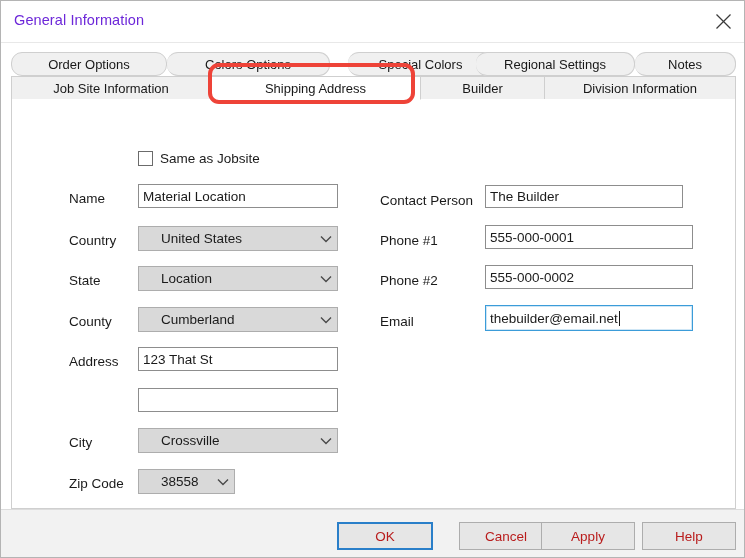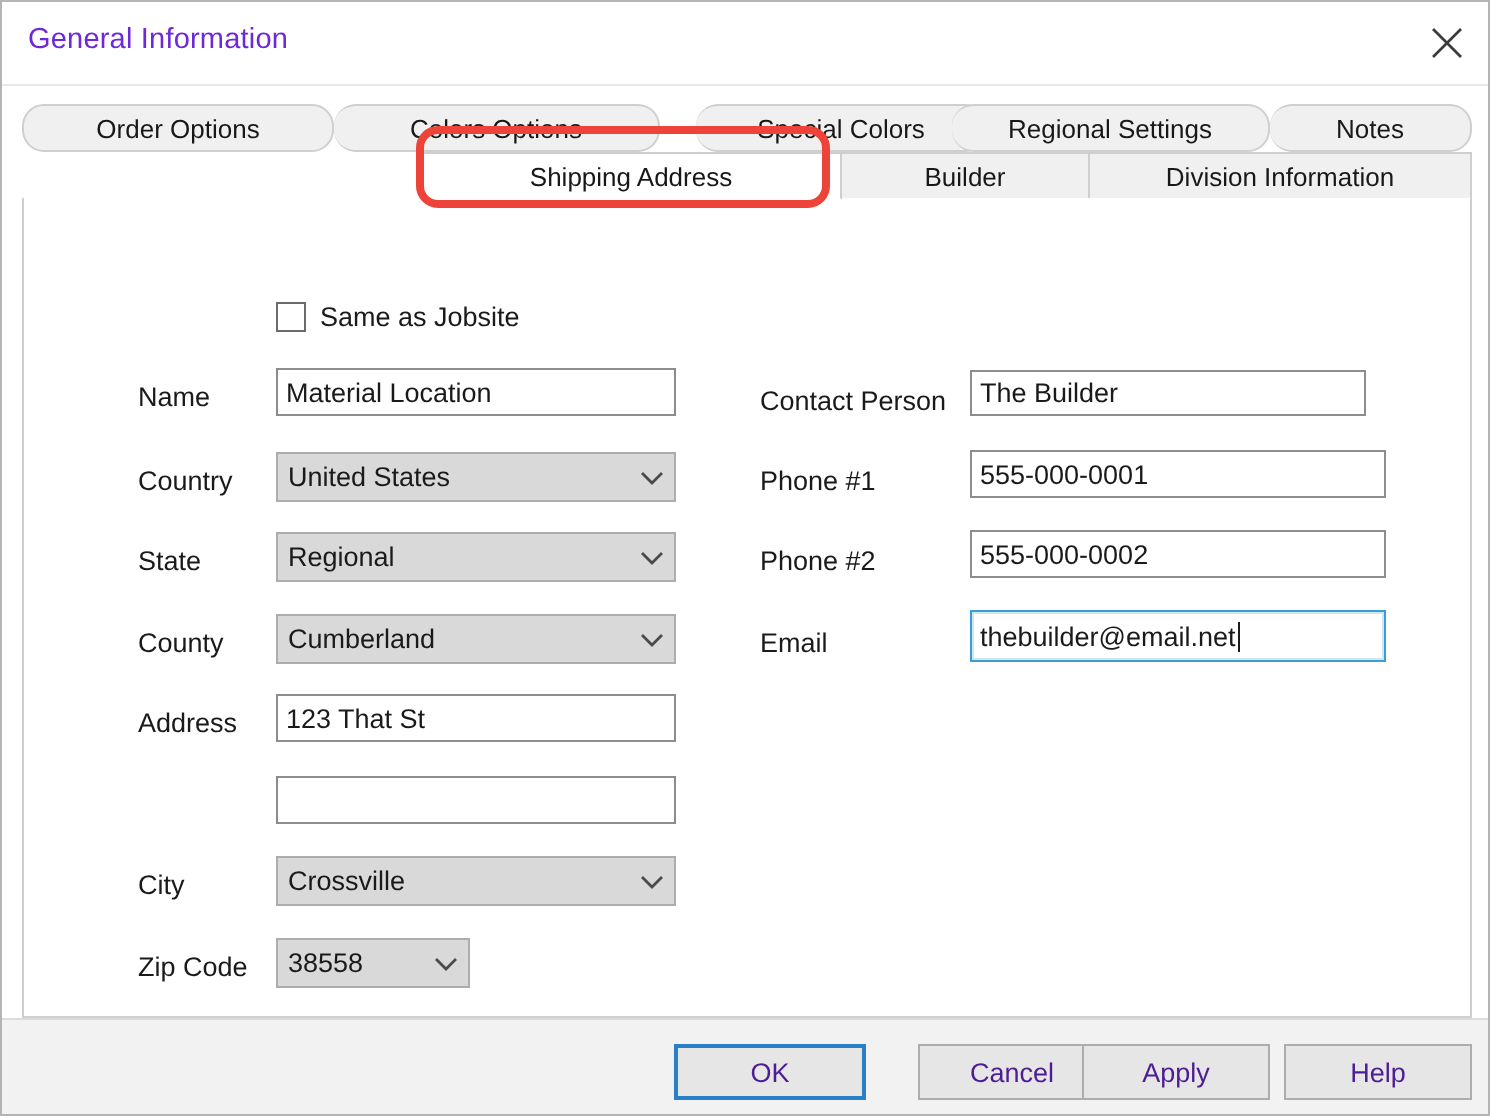--- a/index.html
+++ b/index.html
@@ -145,21 +145,21 @@
     border: 1px solid #adadad;
     box-sizing: border-box;
     font-size: 13.5px;
     color: #1a1a1a;
     display: flex;
     align-items: center;
     overflow: hidden;
     white-space: nowrap;
   }
   .combo .cv {
-    padding-left: 5px;
+    padding-left: 22px;
     flex: 1 1 auto;
     overflow: hidden;
   }
   .combo .arrow {
     flex: 0 0 auto;
     width: 22px;
     display: flex;
     align-items: center;
     justify-content: center;
   }
@@ -213,21 +213,21 @@
     position: absolute;
     top: 12px;
     height: 28px;
     background: #e6e6e6;
     border: 1px solid #adadad;
     box-sizing: border-box;
     display: flex;
     align-items: center;
     justify-content: center;
     font-size: 13.5px;
-    color: #4c1d95;
+    color: #b91c1c;
     cursor: default;
   }
   .btn.default {
     border: 2px solid #2a7fc9;
     background: #e6e6e6;
   }
 </style>
 </head>
 <body>
 
@@ -257,20 +257,23 @@
       </div>
       <div class="tab" style="left:465px;width:159px;">
         <span>Regional Settings</span>
       </div>
       <div class="tab" style="left:624px;width:101px;">
         <span>Notes</span>
       </div>
     </div>
 
     <div class="tabrow row2">
+      <div class="tab first" style="left:0px;width:200px;">
+        <span>Job Site Information</span>
+      </div>
       <div class="tab selected" style="left:200px;width:210px;">
         <span>Shipping Address</span>
       </div>
       <div class="tab" style="left:410px;width:124px;">
         <span>Builder</span>
       </div>
       <div class="tab" style="left:534px;width:191px;text-align:center;">
         <span>Division Information</span>
       </div>
     </div>
@@ -296,21 +299,21 @@
       <span class="cv">United States</span>
       <span class="arrow">
         <svg width="12" height="8" viewBox="0 0 12 8" aria-hidden="true">
             <polyline points="1,1.5 6,6.5 11,1.5" fill="none" stroke="#4a4a4a" stroke-width="1.4"></polyline>
           </svg>
       </span>
     </div>
 
     <div class="field-label" style="left:57px;top:174px;">State</div>
     <div class="combo" style="left:126px;top:167px;width:200px;height:25px;">
-      <span class="cv">Regional</span>
+      <span class="cv">Location</span>
       <span class="arrow">
         <svg width="12" height="8" viewBox="0 0 12 8" aria-hidden="true">
             <polyline points="1,1.5 6,6.5 11,1.5" fill="none" stroke="#4a4a4a" stroke-width="1.4"></polyline>
           </svg>
       </span>
     </div>
 
     <div class="field-label" style="left:57px;top:215px;">County</div>
     <div class="combo" style="left:126px;top:208px;width:200px;height:25px;">
       <span class="cv">Cumberland</span>

